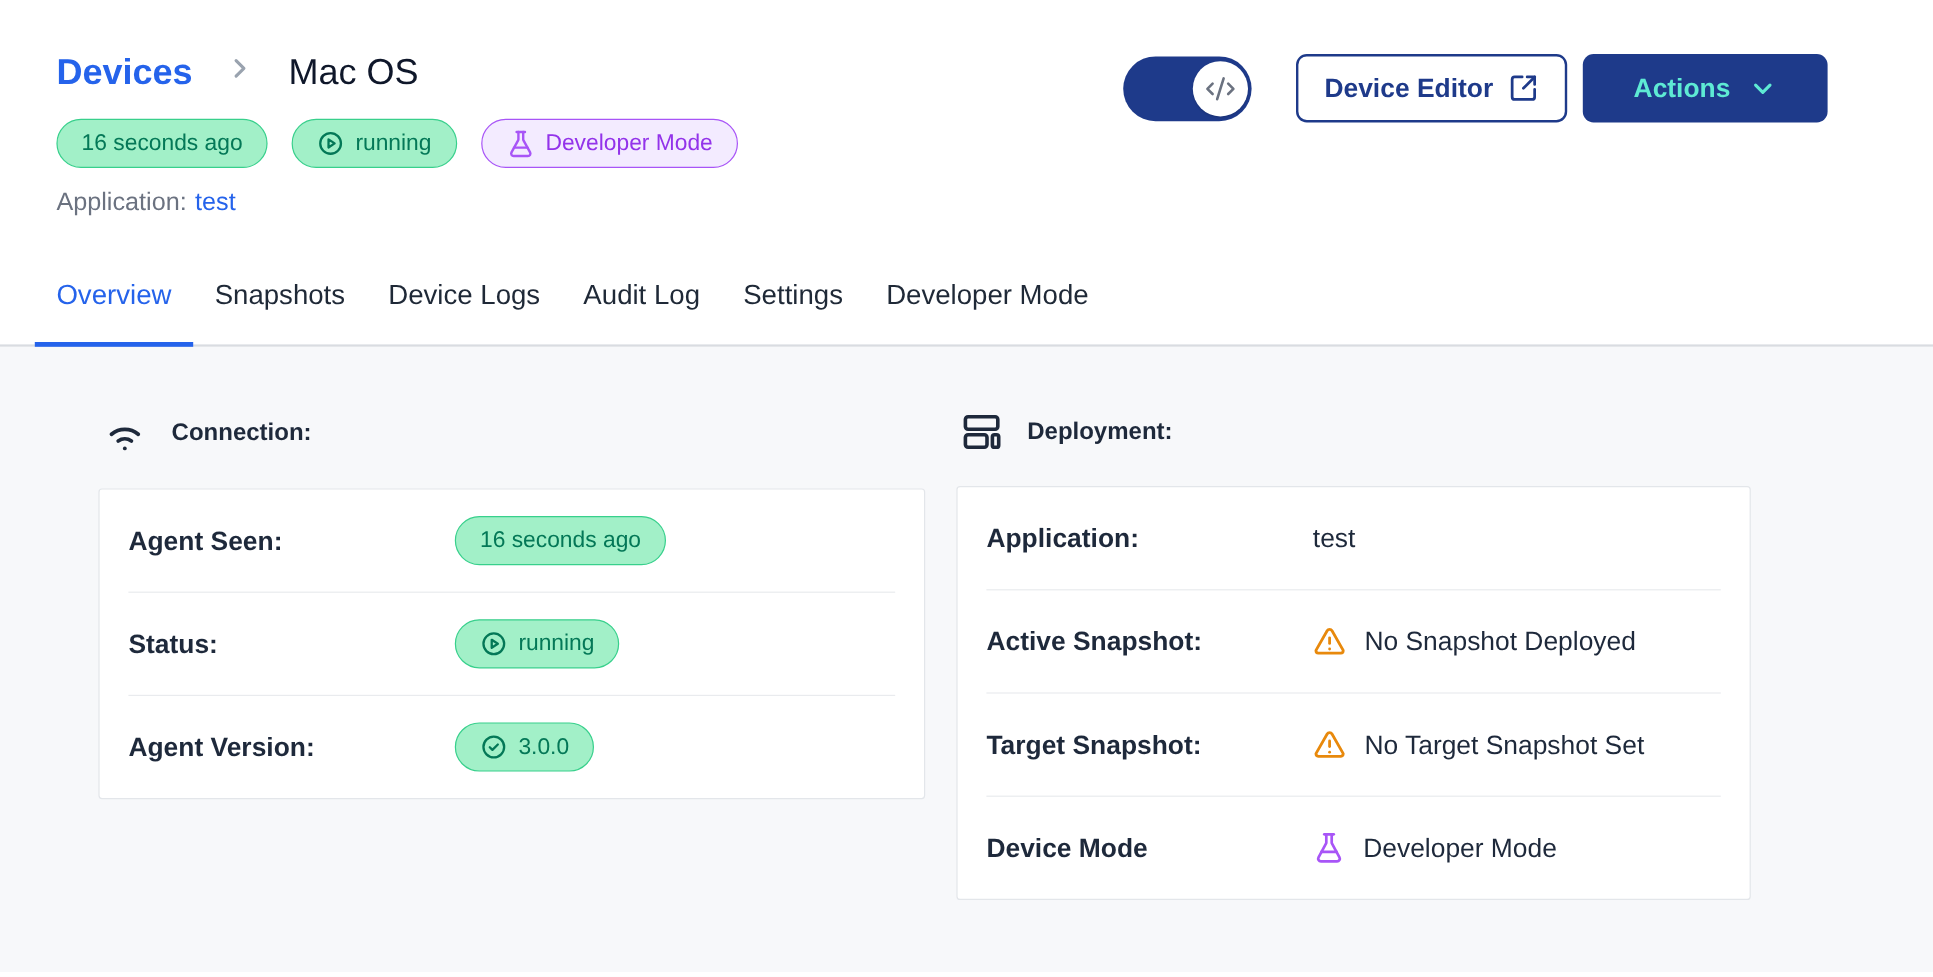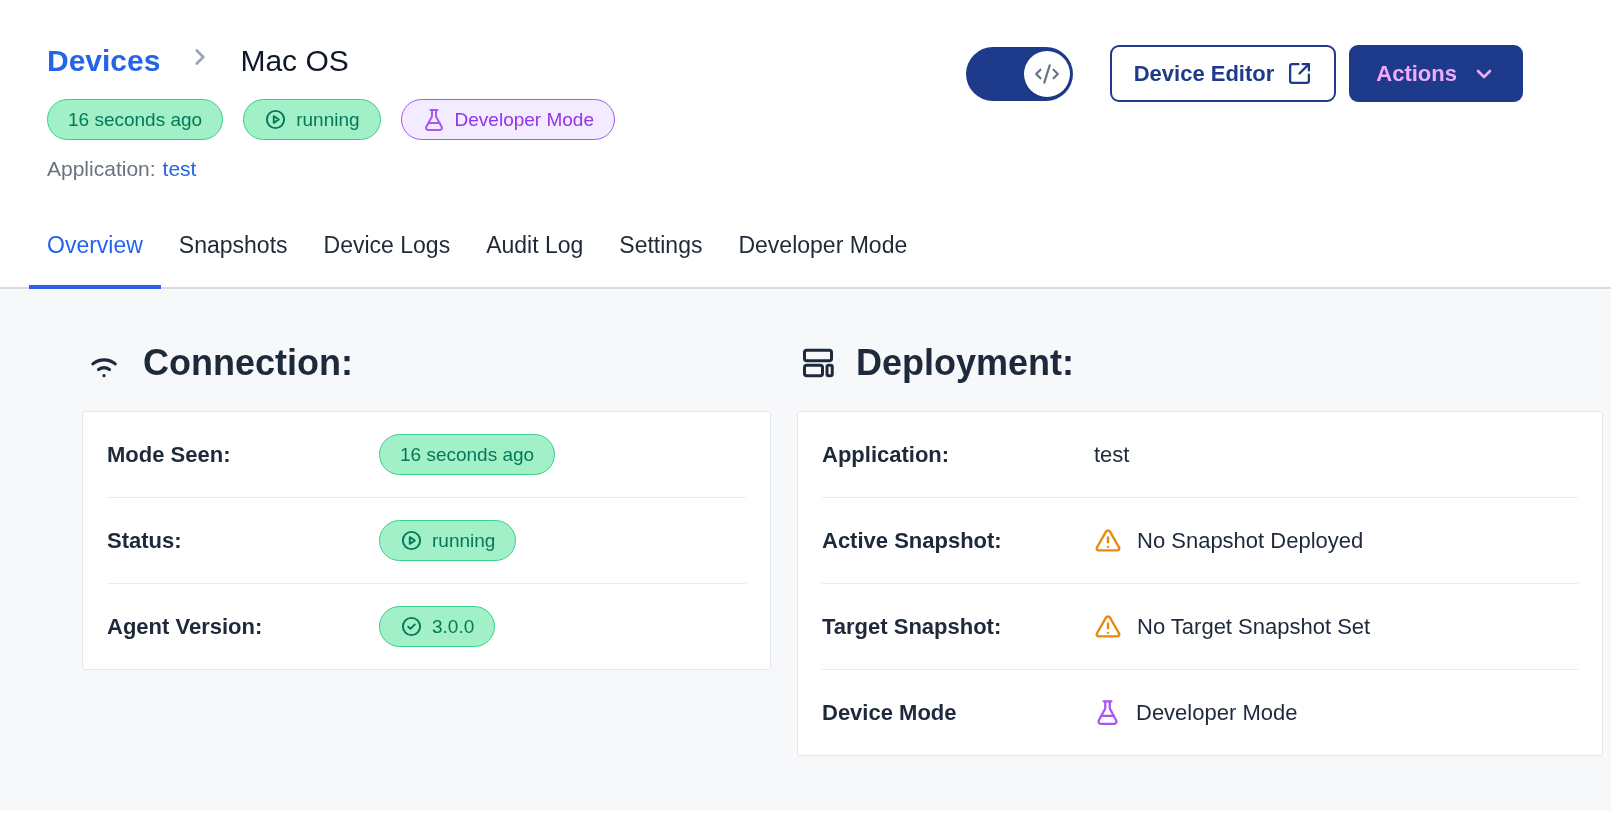--- a/index.html
+++ b/index.html
@@ -17,21 +17,21 @@
   .crumb-sep { color:#9aa3af; display:flex; }
   .crumb-current { font-size:30px; font-weight:400; color:#0f172a; }
 
   .toolbar { position:absolute; top:45px; right:88px; display:flex; align-items:center; gap:13px; }
   .toggle { width:107px; height:54px; border-radius:27px; background:#1e3a8a; border:none; position:relative; cursor:pointer; padding:0; }
   .knob { position:absolute; top:4px; right:3px; width:46px; height:46px; border-radius:50%; background:#ffffff;
           display:flex; align-items:center; justify-content:center; color:#6b7280; box-shadow:0 1px 2px rgba(0,0,0,.15); }
   .btn-outline { height:57px; padding:0 22px; border:2px solid #1e3a8a; border-radius:9px; background:#ffffff;
                  color:#1e3a8a; font-size:22px; font-weight:700; display:flex; align-items:center; gap:13px;
                  cursor:pointer; font-family:inherit; box-sizing:border-box;margin-left:24px; }
-  .btn-solid { height:57px; padding:0 27px; border:none; border-radius:9px; background:#1e3a8a; color:#f0abfc;
+  .btn-solid { height:57px; padding:0 42px; border:none; border-radius:9px; background:#1e3a8a; color:#5eead4;
                font-size:22px; font-weight:700; display:flex; align-items:center; gap:15px; cursor:pointer; font-family:inherit; }
 
   .badges { display:flex; gap:20px; margin-top:13px; }
   .badge { display:inline-flex; align-items:center; gap:9px; height:41px; padding:0 20px; border-radius:21px;
            font-size:19px; font-weight:500; box-sizing:border-box; white-space:nowrap; }
   .badge.green  { background:#a2f0c8; border:1.5px solid #38d08c; color:#047857; }
   .badge.purple { background:#f3ebff; border:1.5px solid #a855f7; color:#9333ea; }
   .badge .bicon { display:flex; }
   .badge.purple .bicon { color:#a855f7; }
 
@@ -40,23 +40,23 @@
 
   
   .tabbar { display:flex; padding-left:29px; border-bottom:2px solid #d9dce1; }
   .tab { padding:51px 18px 26px; font-size:23px; color:#1f2937; border-bottom:4px solid transparent;
          margin-bottom:-2px; cursor:pointer; white-space:nowrap; }
   .tab.active { color:#2563eb; border-bottom-color:#2563eb; }
 
   
   .content { background:#f7f8fa; padding:50px 0 0 82px; display:flex; gap:26px; height:521px; box-sizing:border-box; }
   .col-connection { width:689px; flex-shrink:0; }
-  .col-deployment { width:806px; flex-shrink:0; }
+  .col-deployment { width:662px; flex-shrink:0; }
   .section-head { display:flex; align-items:center; gap:20px; margin:3px 0 27px 3px; color:#1e293b; }
-  .section-head h2 { font-size:36px; font-weight:700; margin:0; }
+  .section-head h2 { font-size:20px; font-weight:700; margin:0; }
 
   .card { background:#ffffff; border:1px solid #e3e6ea; border-radius:3px; }
   .card-row { display:flex; align-items:center; height:85px; margin:0 24px; border-bottom:1px solid #e9ebee; }
   .card-row:last-child { border-bottom:none; }
   .row-label { width:272px; font-size:22px; font-weight:700; color:#1e293b; flex-shrink:0; }
   .row-value { display:flex; align-items:center; gap:15px; font-size:22px; color:#1e293b; }
   .warn { color:#e8890c; display:flex; }
   .flask-purple { color:#a855f7; display:flex; }
 </style>
 </head>
@@ -152,21 +152,21 @@
         <svg width="38" height="38" viewBox="0 0 24 24" fill="none" stroke="currentColor" stroke-width="2" stroke-linecap="round" stroke-linejoin="round">
             <path d="M5 12.55a11 11 0 0 1 14.08 0"></path>
             <path d="M8.53 16.11a6 6 0 0 1 6.95 0"></path>
             <path d="M12 20h.01"></path>
           </svg>
       </span>
       <h2>Connection:</h2>
     </div>
     <div class="card">
       <div class="card-row">
-        <span class="row-label">Mode Seen:</span>
+        <span class="row-label">Agent Seen:</span>
         <span class="badge green">
           <span>16 seconds ago</span>
         </span>
       </div>
       <div class="card-row">
         <span class="row-label">Status:</span>
         <span class="badge green">
           <span class="bicon">
             <svg width="23" height="23" viewBox="0 0 24 24" fill="none" stroke="currentColor" stroke-width="2" stroke-linecap="round" stroke-linejoin="round">
                 <circle cx="12" cy="12" r="9"></circle>

